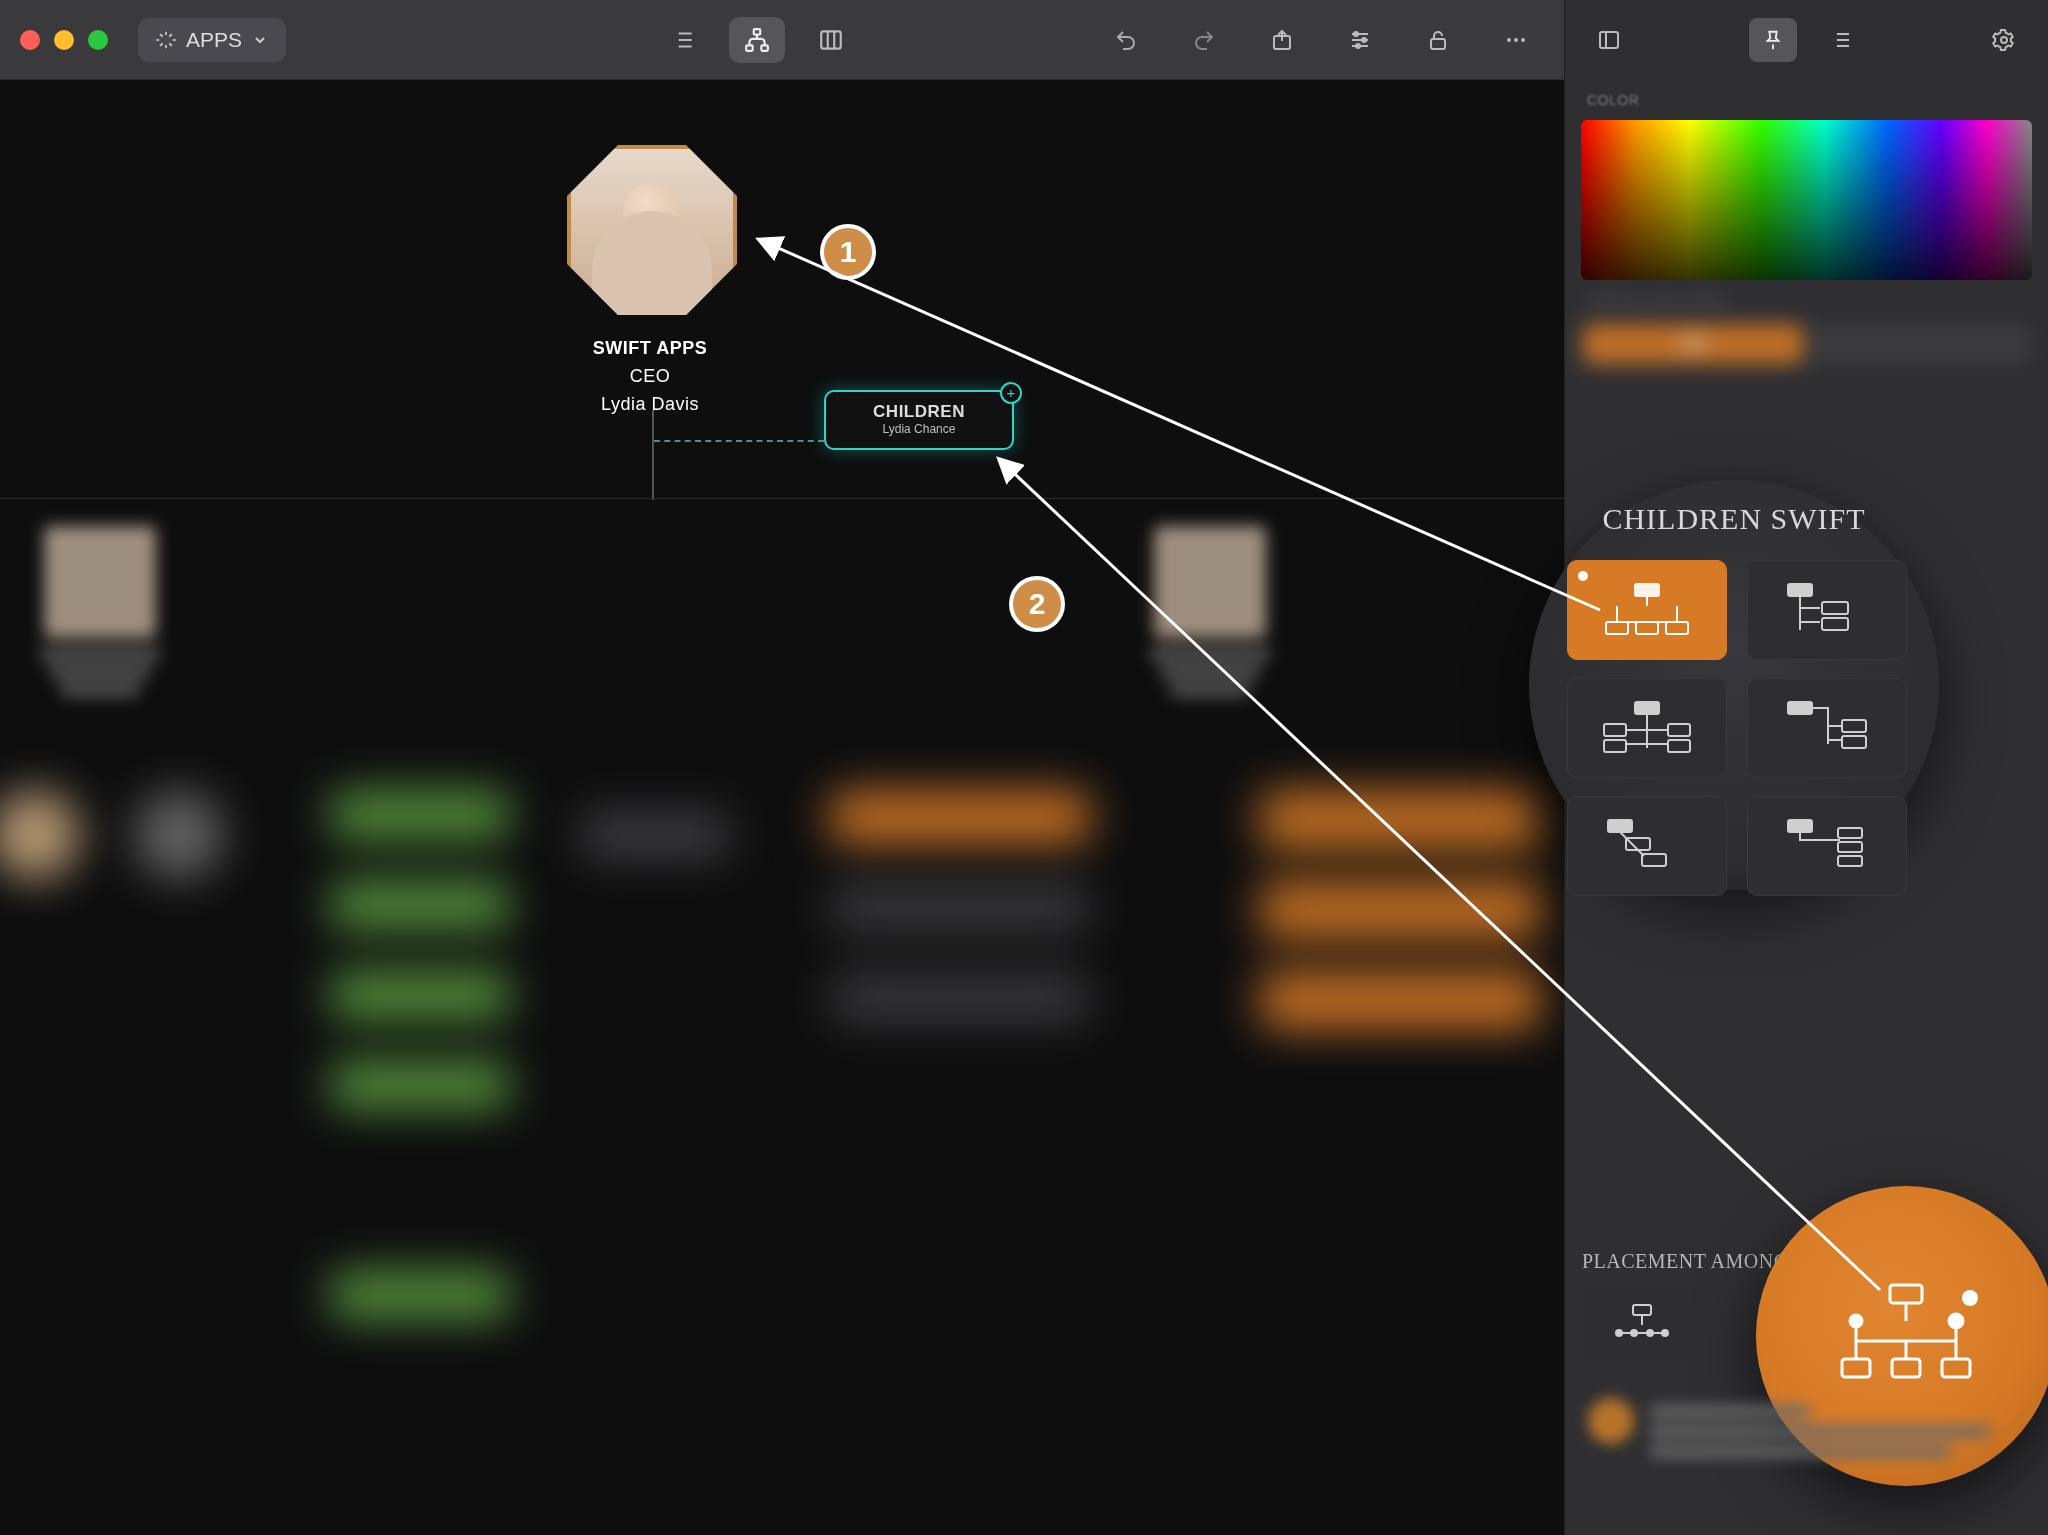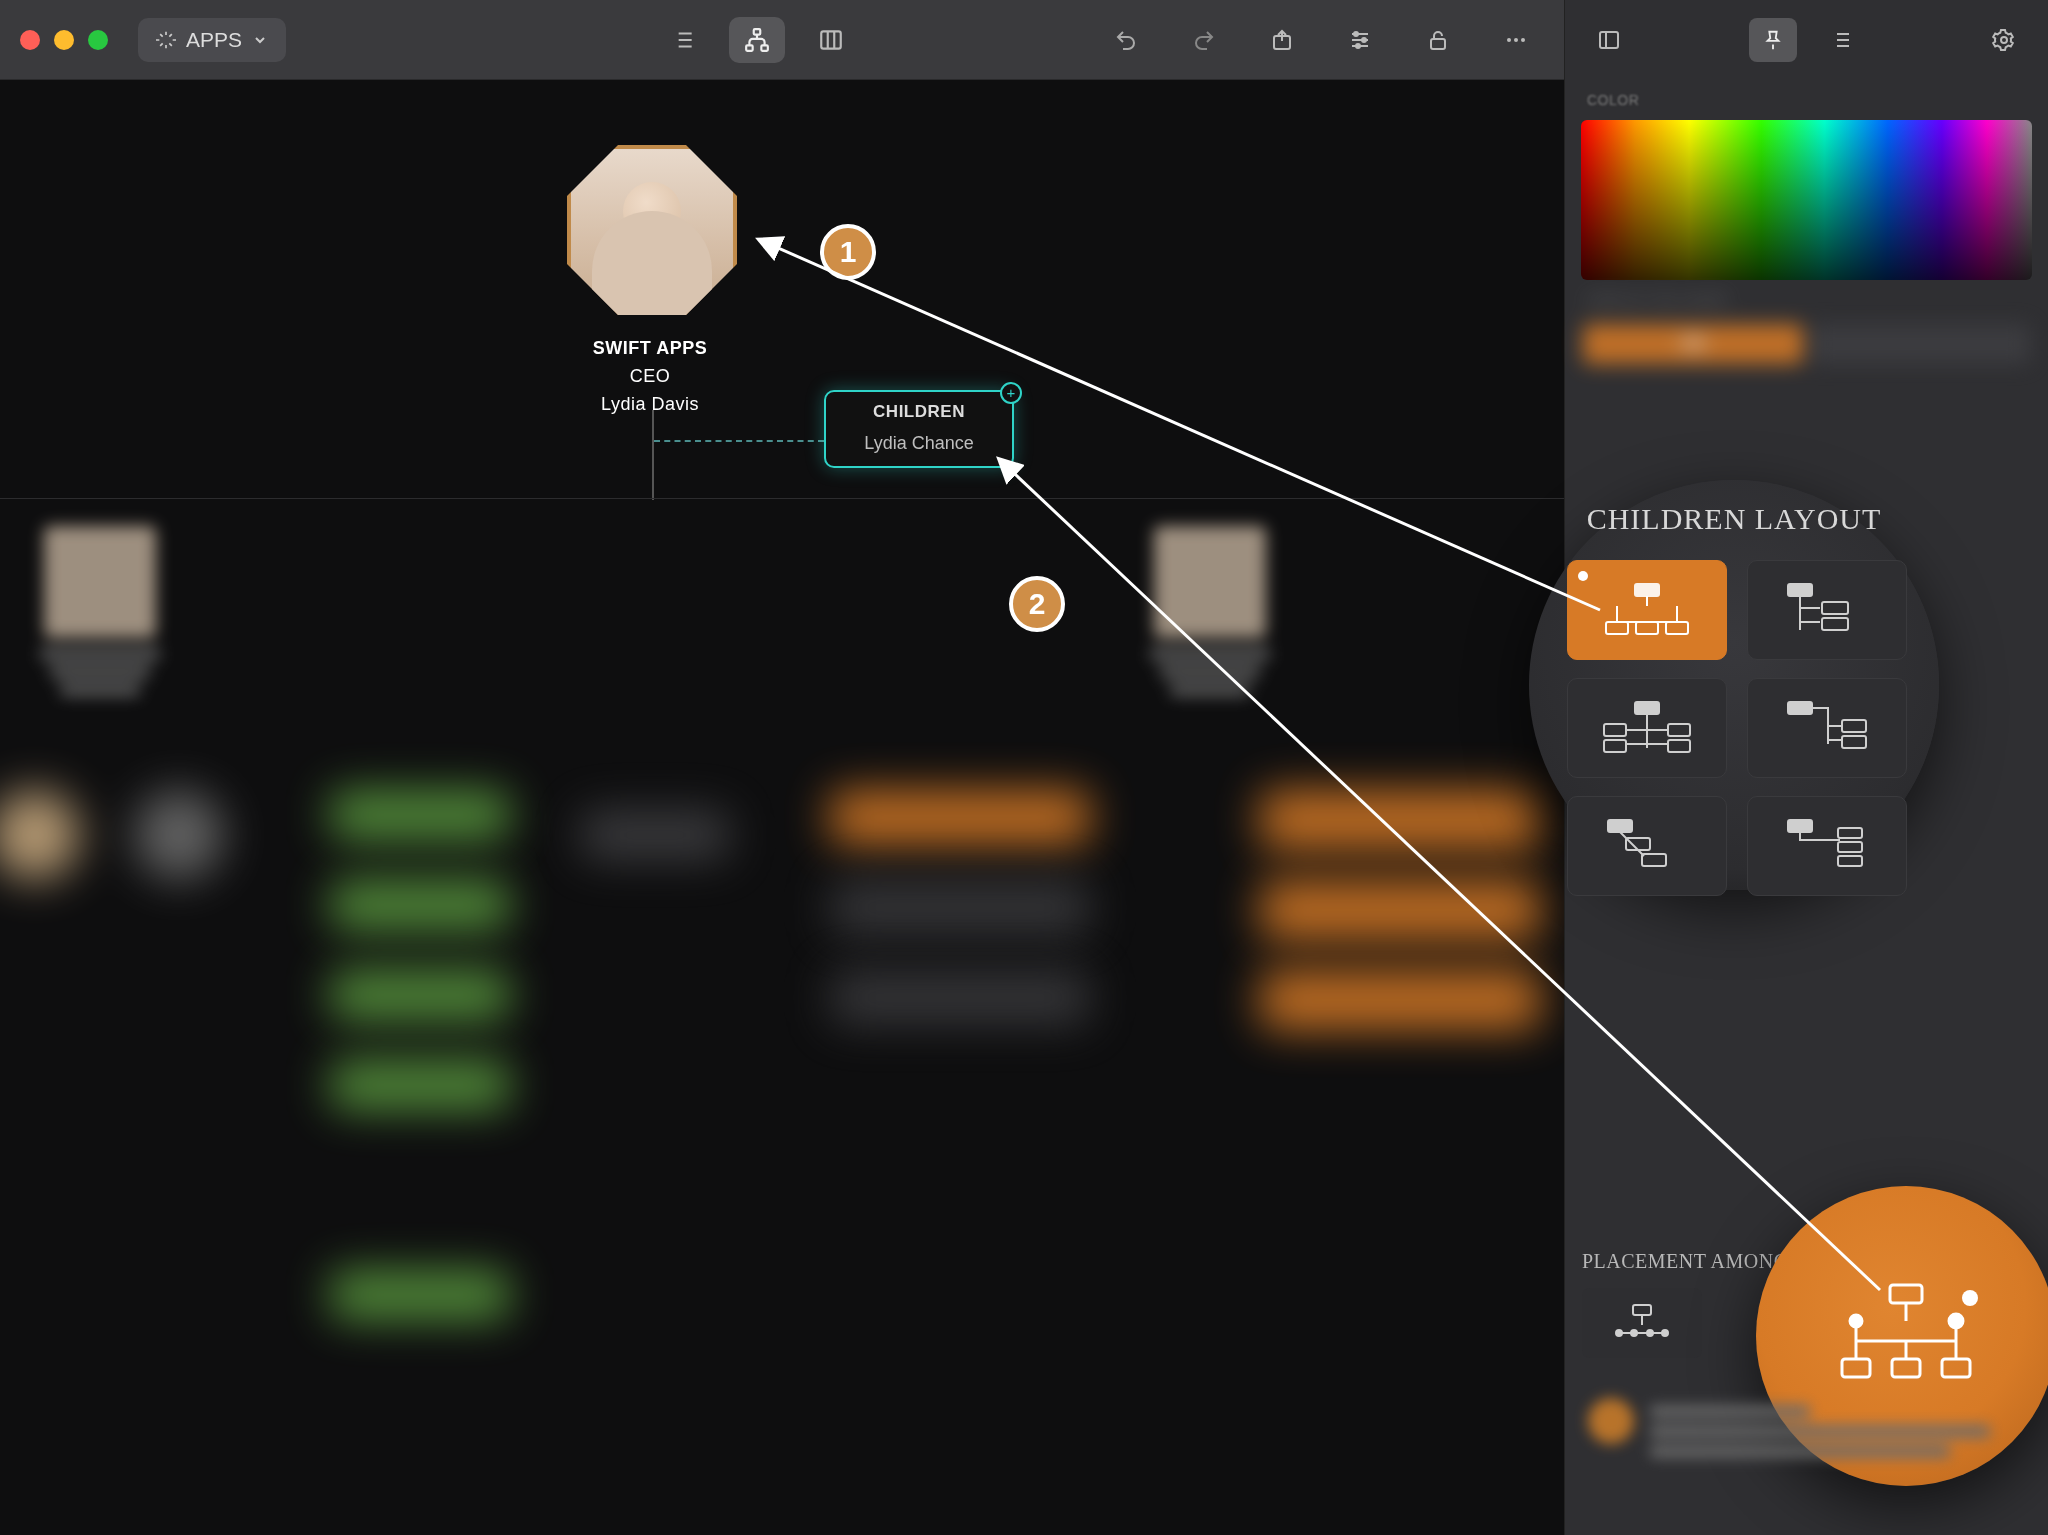--- a/index.html
+++ b/index.html
@@ -124,21 +124,21 @@
     width: 190px;
     border: 2px solid #2fd4c8;
     border-radius: 10px;
     background: #111;
     box-shadow: 0 0 18px rgba(47,212,200,0.35);
     padding: 10px 8px 12px;
     text-align: center;
     color: #ddd;
   }
   .assistant-box .atitle { font-size: 17px; font-weight: 600; letter-spacing:.5px; }
-  .assistant-box .aname { font-size: 18px; margin-top: 11px; color:#bfbfbf;}
+  .assistant-box .aname { font-size: 12px; margin-top: 0; color:#bfbfbf;}
   .plus-badge {
     position: absolute;
     right: -10px; top: -10px;
     width: 22px; height: 22px;
     border: 2px solid #2fd4c8;
     border-radius: 50%;
     color: #2fd4c8;
     font-size: 15px;
     line-height: 18px;
     text-align: center;
@@ -526,21 +526,21 @@
           <span>ON</span>
         </div>
       <div class="pill-dark"></div>
     </div>
     <div style="height:40px"></div>
   </div>
 
 </div>
 
 <div class="lens-1">
-  <div class="title">CHILDREN LAYOUT</div>
+  <div class="title">CHILDREN SWIFT</div>
   <div class="layout-grid">
     <div class="layout-cell selected">
       <svg class="mini-chart" width="90" height="56" viewBox="0 0 90 56" fill="none" stroke="#fff" stroke-width="2">
         <rect x="33" y="2" width="24" height="12" rx="2" fill="#fff" opacity=".9"></rect>
         <path d="M45 14v10M15 40h60M15 40v-16M75 40v-16M45 24v0"></path>
         <rect x="4" y="40" width="22" height="12" rx="2"></rect>
           <rect x="34" y="40" width="22" height="12" rx="2"></rect>
           <rect x="64" y="40" width="22" height="12" rx="2"></rect>
       </svg>
     </div>

